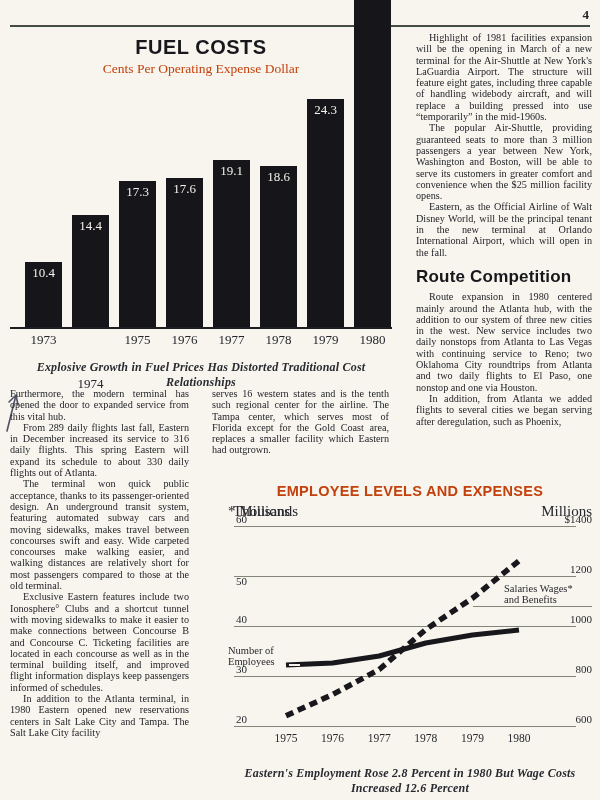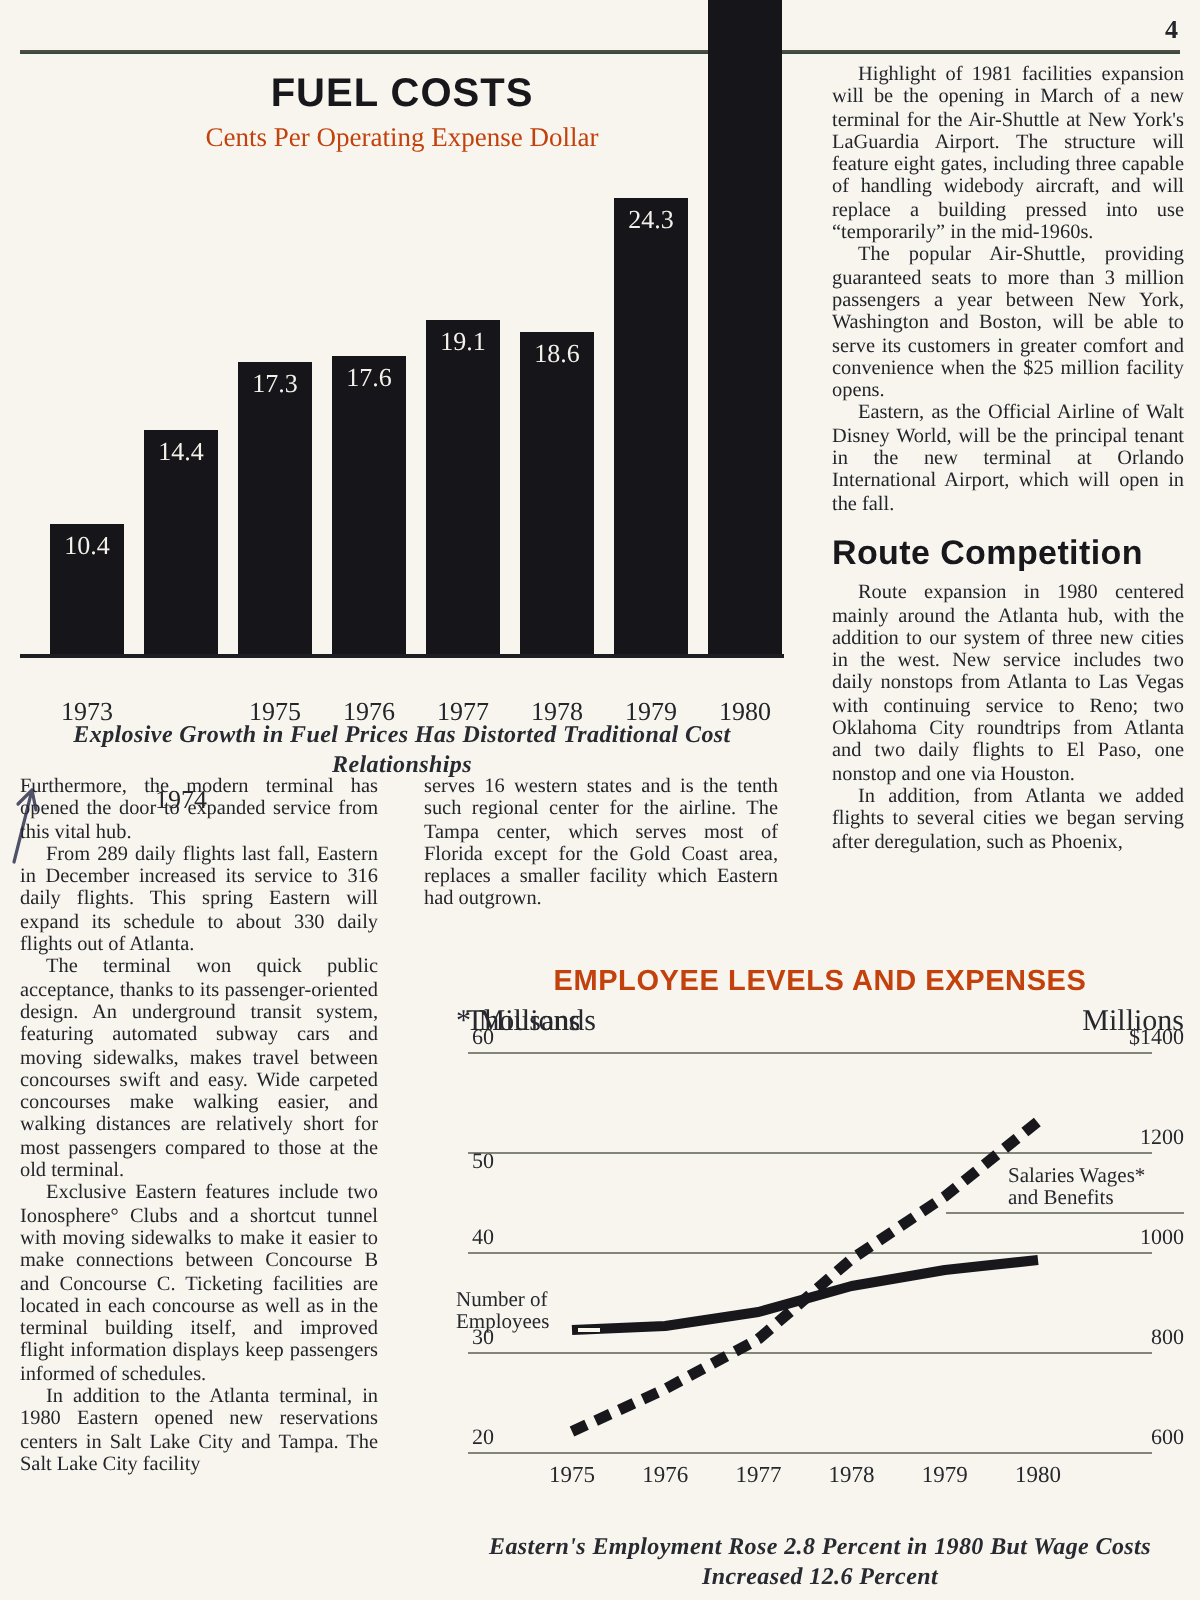--- a/index.html
+++ b/index.html
@@ -10,21 +10,21 @@
   .top-rule{position:absolute;left:10px;right:10px;top:25px;height:2px;
             background:linear-gradient(to bottom,#5a4f3a,#2e4a4a);}
   
   .fuel{position:absolute;left:10px;top:30px;width:382px;height:330px;}
   .fuel-title{margin:6px 0 0;text-align:center;font-family:"Liberation Sans",sans-serif;
               font-weight:700;font-size:20px;letter-spacing:.5px;color:#17171c;}
   .fuel-sub{text-align:center;font-size:13.5px;margin-top:2px;color:#c2410c;}
   .bar{position:absolute;bottom:32px;width:37px;background:#16161a;display:flex;justify-content:center;}
   .bar span{color:#f4f1ea;font-size:13px;padding-top:3px;}
   .fuel-baseline{position:absolute;left:0;top:297px;width:382px;height:2px;background:#1c1e24;}
-  .fuel-year{position:absolute;top:318px;width:47px;text-align:center;font-size:13px;color:#23252b;}
+  .fuel-year{position:absolute;top:302px;width:47px;text-align:center;font-size:13px;color:#23252b;}
   .caption{position:absolute;font-style:italic;font-weight:700;font-size:12px;
            text-align:center;color:#282a31;letter-spacing:.2px;}
   .caption-fuel{left:10px;top:360px;width:382px;}
   .caption-emp{left:224px;top:766px;width:372px;}
   
   .col{position:absolute;text-align:justify;font-size:10.2px;line-height:11.3px;
        overflow:hidden;color:#23252b;hyphens:auto;-webkit-hyphens:auto;}
   .col p{margin:0;text-indent:13px;}
   .col p.noindent{text-indent:0;}
   .col-left{left:10px;top:388px;width:179px;height:404px;}

